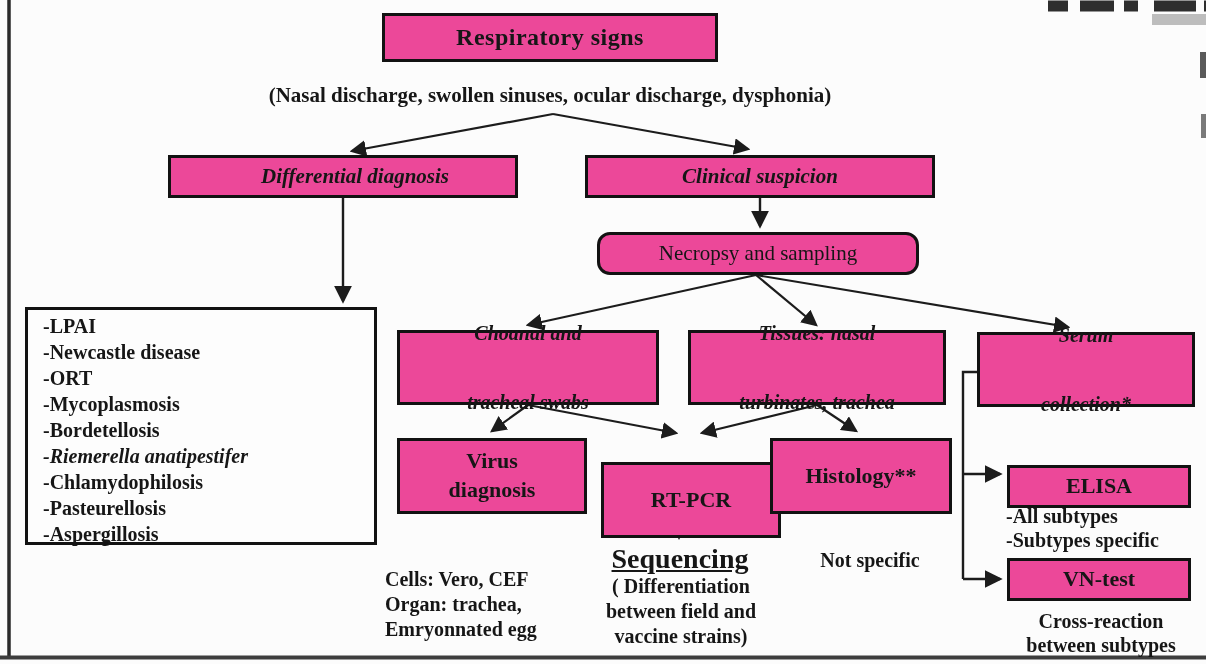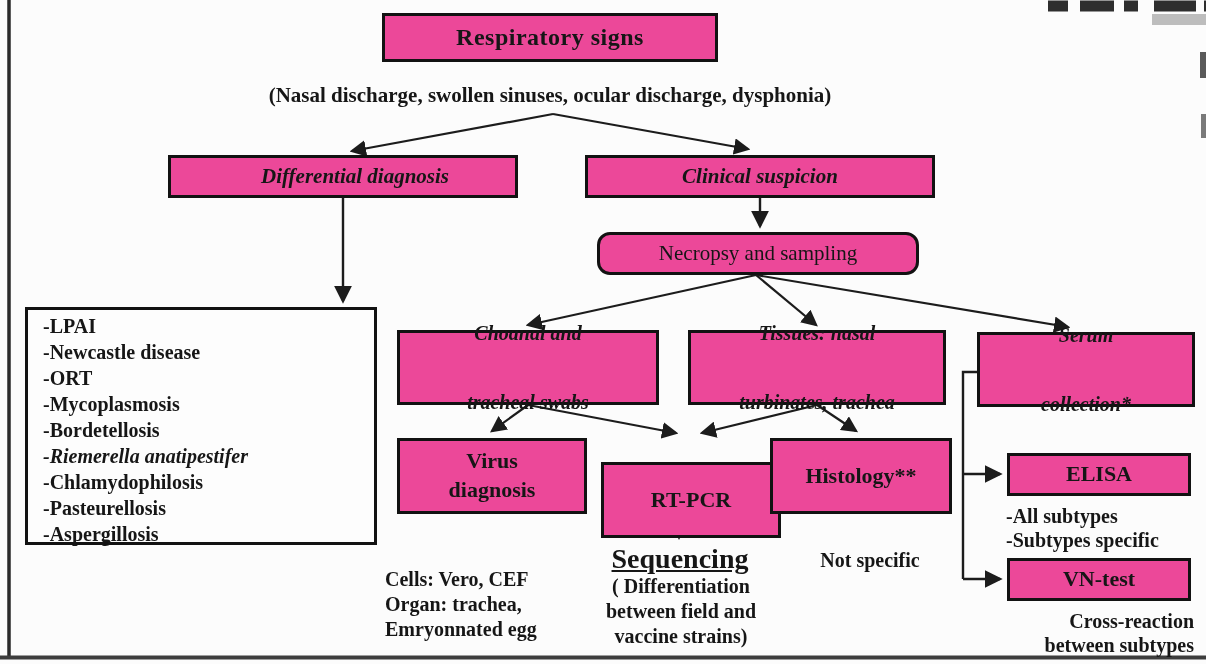--- a/index.html
+++ b/index.html
@@ -34,21 +34,21 @@
     background:#fdfdfd;
     box-sizing:border-box;
     padding:3px 4px 0 15px;
     font-size:20px;font-weight:bold;
     line-height:26px;
     text-align:left;
   }
   .list-box .italic{font-style:italic;}
   .underline{text-decoration:underline;}
   .lh25{line-height:25px;}
-  .lh24{line-height:24px;text-align:right;}
+  .lh24{line-height:24px;}
 </style>
 </head>
 <body>
 
 <div class="canvas">
 
   <svg class="connectors" viewBox="0 0 1206 664">
     <defs>
       <marker id="arrow" viewBox="0 0 10 10" refX="8.5" refY="5" markerWidth="7.5" markerHeight="7.5" orient="auto-start-reverse">
         <path d="M0,0 L10,5 L0,10 z" fill="#1c1c1c"></path>
@@ -153,21 +153,21 @@
   </div>
 
   <div class="txt center" style="left:795px;top:549px;width:150px;">Not specific</div>
 
   <div class="txt lh25" style="left:385px;top:567px;width:210px;text-align:left;">
     <div>Cells: Vero, CEF</div>
     <div>Organ: trachea,</div>
     <div>Emryonnated egg</div>
   </div>
 
-  <div class="box test-box" style="left:1007px;top:453px;width:184px;height:43px;">
+  <div class="box test-box" style="left:1007px;top:465px;width:184px;height:43px;">
     <span>ELISA</span>
   </div>
 
   <div class="txt lh24" style="left:1006px;top:504px;width:200px;text-align:left;">
     <div>-All subtypes</div>
     <div>-Subtypes specific</div>
   </div>
 
   <div class="box test-box" style="left:1007px;top:558px;width:184px;height:43px;">
     <span>VN-test</span>

